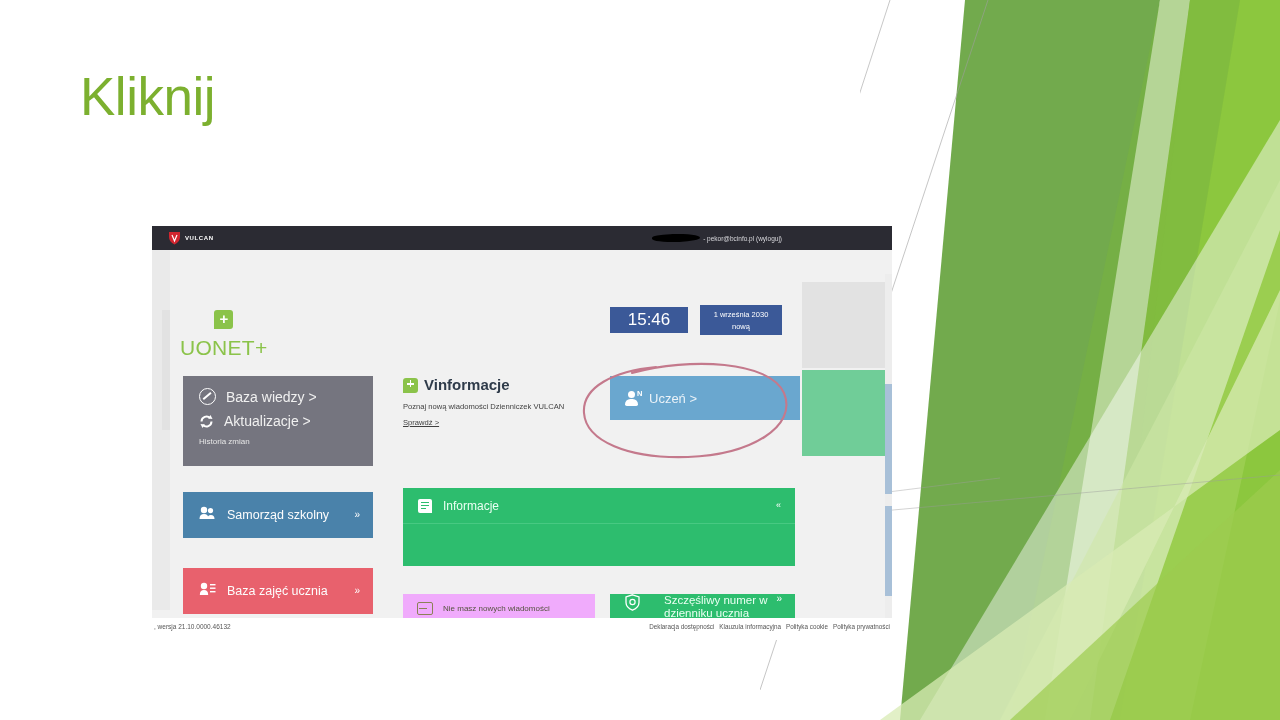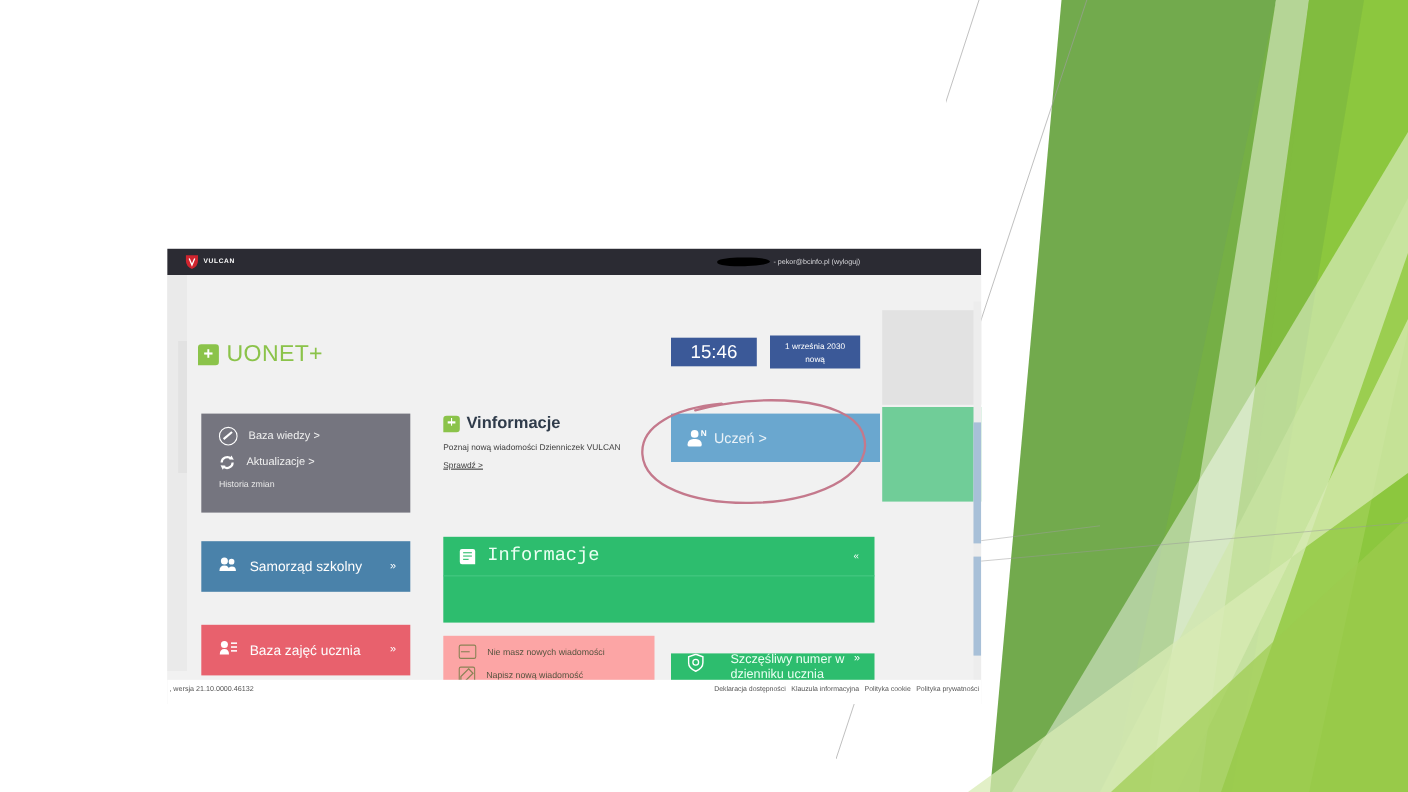--- a/index.html
+++ b/index.html
@@ -52,21 +52,21 @@
   
   .app-rail{
     position:absolute;left:0;top:24px;width:18px;height:360px;background:#eaeaea;
   }
   .app-rail-inner{position:absolute;left:10px;top:60px;width:8px;height:120px;background:#e2e2e2;}
 
   .app-body{position:absolute;left:18px;top:24px;right:0;bottom:0;background:#f1f1f1;}
 
   
   .brand{
-    position:absolute;left:10px;top:60px;display:flex;align-items:center;gap:7px;
+    position:absolute;left:10px;top:60px;display:flex;align-items:center;gap:7px;flex-direction:column;
   }
   .brand-mark{
     width:19px;height:19px;background:#8bc34a;border-radius:3px 3px 3px 0;
     position:relative;
   }
   .brand-mark:after{
     content:"+";position:absolute;left:0;top:-2px;width:19px;text-align:center;
     color:#fff;font-size:15px;line-height:21px;font-weight:bold;
   }
   .brand-text{font-size:21px;color:#8bc34a;letter-spacing:0.3px;}
@@ -86,21 +86,21 @@
   .scroll-track{position:absolute;right:0;top:24px;width:7px;bottom:0;background:#ededed;}
   .scroll-thumb{position:absolute;right:0;top:110px;width:7px;height:110px;background:#a8c0d8;}
   .scroll-thumb2{position:absolute;right:0;top:232px;width:7px;height:90px;background:#a8c0d8;}
 
   
   .tile-gray{
     position:absolute;left:13px;top:126px;width:190px;height:90px;background:#75757f;color:#fff;
     padding:12px 0 0 0;box-sizing:border-box;
   }
   .tile-row{display:flex;align-items:center;gap:10px;margin-left:16px;margin-bottom:8px;}
-  .tile-row .lbl{font-size:10px;color:#f0f0f0;}
+  .tile-row .lbl{font-size:14px;color:#f0f0f0;}
   .tile-sub{margin-left:16px;font-size:8px;color:#e6e6e6;}
 
   .circle-icon{width:15px;height:15px;border:1.7px solid #fff;border-radius:50%;position:relative;}
   .circle-icon:after{content:"";position:absolute;left:2px;top:6px;width:10px;height:1.7px;background:#fff;transform:rotate(-40deg);}
   .refresh-icon{width:15px;height:15px;position:relative;}
 
   
   .vinf{position:absolute;left:233px;top:126px;width:190px;height:60px;}
   .vinf-head{display:flex;align-items:flex-end;gap:6px;}
   .vinf-mark{width:15px;height:15px;background:#8bc34a;border-radius:3px 3px 3px 0;position:relative;}
@@ -135,27 +135,27 @@
   }
   .tile-blue .lbl,.tile-red .lbl{font-size:12.5px;color:#fdfdfd;}
   .chev-dbl{position:absolute;right:14px;color:#fff;font-size:10px;line-height:1;letter-spacing:-1px;}
   .green-strip{position:absolute;left:13px;top:382px;width:190px;height:4px;background:#23ab68;}
 
   
   .panel-info{position:absolute;left:233px;top:238px;width:392px;height:78px;background:#2dbd6e;}
   .panel-info-head{position:relative;height:36px;border-bottom:1px solid #47c982;display:flex;align-items:center;padding-left:15px;gap:11px;box-sizing:border-box;}
   .panel-icon{width:14px;height:14px;background:#fff;border-radius:2px 2px 0 2px;position:relative;}
   .panel-icon i{position:absolute;left:3px;background:#2dbd6e;height:1.6px;width:8px;display:block;}
-  .panel-info-title{font-size:17px;color:#eafff2;font-family:Liberation Mono, monospace;}
+  .panel-info-title{font-size:12px;color:#eafff2;}
   .panel-info-body{font-size:8px;color:#f0fff7;padding:12px 0 0 15px;}
   .chev-up{position:absolute;right:14px;top:13px;color:#fff;font-size:9px;line-height:1;}
 
   
   .panel-yellow{
-    position:absolute;left:233px;top:328px;width:192px;height:42px;background:#fca5a5;
+    position:absolute;left:233px;top:344px;width:192px;height:42px;background:#f0abfc;
     padding-top:8px;box-sizing:border-box;
   }
   .yrow{display:flex;align-items:center;gap:10px;margin-left:14px;margin-bottom:7px;}
   .yrow .lbl{font-size:8px;color:#55533f;}
   .env-icon{width:14px;height:11px;border:1.3px solid #8b8256;border-radius:2px;position:relative;}
   .env-icon:after{content:"";position:absolute;left:1px;top:0px;width:8px;height:5px;border-bottom:1.3px solid #8b8256;transform:skewX(0deg);}
   .pen-icon{width:13px;height:13px;border:1.3px solid #8b8256;border-radius:2px;position:relative;}
 
   
   .panel-green2{
@@ -187,20 +187,21 @@
       <polygon points="150,720 420,720 420,470" fill="#9ccc4f" opacity="0.7"></polygon>
       <line x1="30" y1="0" x2="-230" y2="800" stroke="#9a9a9a" stroke-width="0.8" opacity="0.7"></line>
       <line x1="420" y1="475" x2="-520" y2="560" stroke="#9a9a9a" stroke-width="0.8" opacity="0.55"></line>
     </svg>
   </div>
   <svg style="position:absolute;left:760px;top:0;width:240px;height:720px;pointer-events:none" viewBox="0 0 240 720">
     <line x1="228" y1="0" x2="0" y2="690" stroke="#9e9e9e" stroke-width="0.8" opacity="0.75"></line>
     <line x1="240" y1="478" x2="0" y2="508" stroke="#9e9e9e" stroke-width="0.8" opacity="0.55"></line>
   </svg>
 
+  <div class="slide-title">Kliknij</div>
 
   <div class="shot">
 
     <div class="shot-topbar">
       <div class="vulcan-logo">
         <span class="vulcan-mark">
           <svg width="13" height="14" viewBox="0 0 13 14">
             <path d="M1 1 L12 1 L12 6 Q12 11 6.5 13.5 Q1 11 1 6 Z" fill="#d0252f"></path>
             <path d="M4 4 L6.5 10 L9 4" fill="none" stroke="#ffffff" stroke-width="1.2"></path>
           </svg>

